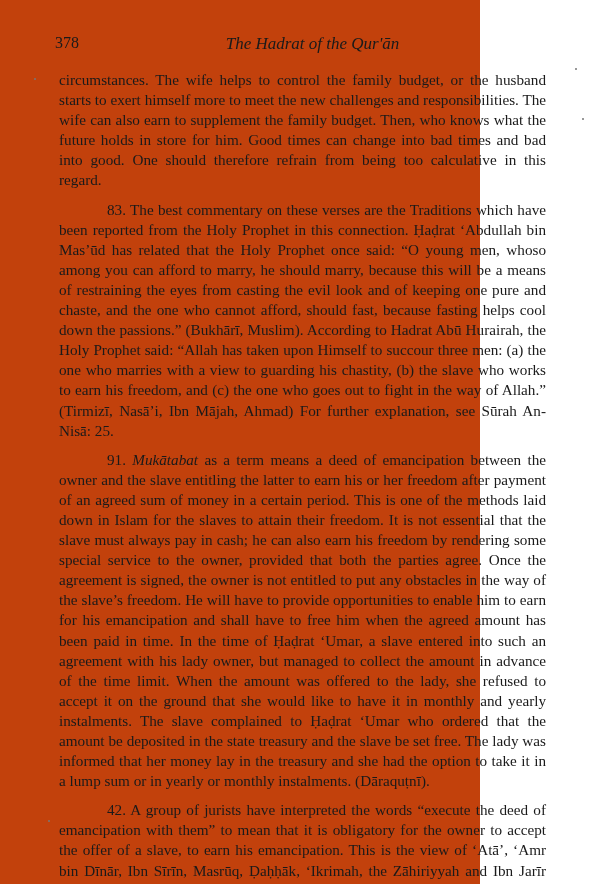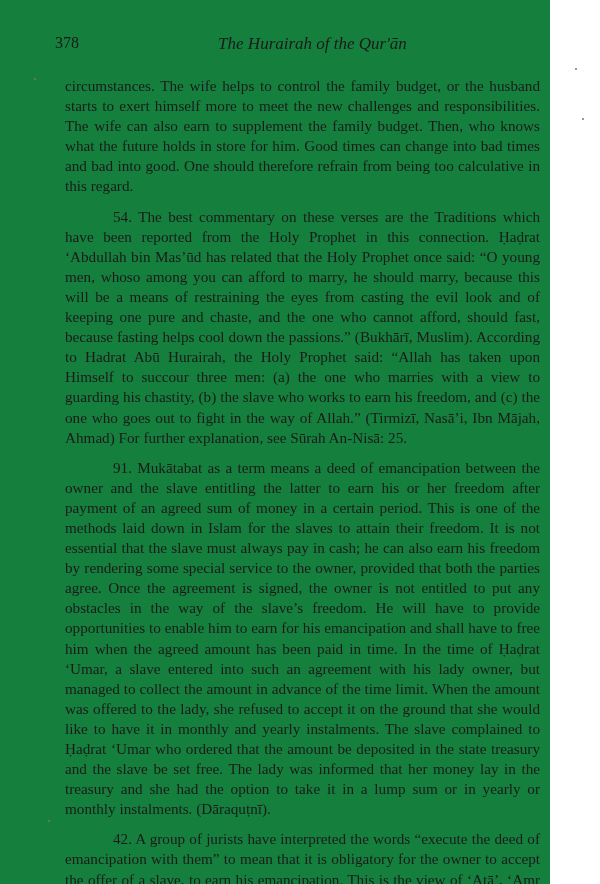--- a/index.html
+++ b/index.html
@@ -1,44 +1,44 @@
 <!DOCTYPE html>
 <html><head>
 <meta charset="utf-8">
 <style>
   html, body { margin:0; padding:0; background:#ffffff; }
   body { width:600px; height:884px; position:relative; overflow:hidden;
          font-family:"Liberation Serif", serif; color:#1a1a1a; }
-  .page { position:absolute; left:0; top:0; width:550px; height:884px; background:#15803d; }
+  .page { position:absolute; left:0; top:0; width:480px; height:884px; background:#c2410c; }
   .header { position:absolute; top:34px; left:55px; width:495px; height:22px; }
   .page-number { position:absolute; left:0; top:0; font-size:16px; }
   .running-title { position:absolute; left:0; right:0; top:0; text-align:center; font-style:italic; font-size:17px; padding-left:20px; }
   .body { position:absolute; left:55px; top:66px; width:495px; font-size:15.2px; line-height:20.1px; text-align:justify; }
-  .para { margin:10px; }
+  .para { margin:4px; }
   .para + .para { margin-top:9px; }
   .indent { text-indent:48px; }
   .num { }
-  .term { }
+  .term { font-style:italic; }
   .speck { position:absolute; width:2px; height:2px; background:#777; border-radius:1px; }
 </style>
 </head>
 <body>
 
 <div class="page">
   <div class="header">
     <span class="page-number">378</span>
-    <div class="running-title">The Hurairah of the Qur'ān</div>
+    <div class="running-title">The Hadrat of the Qur'ān</div>
   </div>
 
   <div class="body">
     <p class="para">
       <span>circumstances. The wife helps to control the family budget, or the husband starts to exert himself more to meet the new challenges and responsibilities. The wife can also earn to supplement the family budget. Then, who knows what the future holds in store for him. Good times can change into bad times and bad into good. One should therefore refrain from being too calculative in this regard.</span>
     </p>
     <p class="para indent">
-      <span class="num">54.</span>
+      <span class="num">83.</span>
       <span>The best commentary on these verses are the Traditions which have been reported from the Holy Prophet in this connection. Ḥaḍrat ‘Abdullah bin Mas’ūd has related that the Holy Prophet once said: “O young men, whoso among you can afford to marry, he should marry, because this will be a means of restraining the eyes from casting the evil look and of keeping one pure and chaste, and the one who cannot afford, should fast, because fasting helps cool down the passions.” (Bukhārī, Muslim). According to Hadrat Abū Hurairah, the Holy Prophet said: “Allah has taken upon Himself to succour three men: (a) the one who marries with a view to guarding his chastity, (b) the slave who works to earn his freedom, and (c) the one who goes out to fight in the way of Allah.” (Tirmizī, Nasā’i, Ibn Mājah, Ahmad) For further explanation, see Sūrah An-Nisā: 25.</span>
     </p>
     <p class="para indent">
       <span class="num">91.</span>
       <span class="term">Mukātabat</span>
       <span>as a term means a deed of emancipation between the owner and the slave entitling the latter to earn his or her freedom after payment of an agreed sum of money in a certain period. This is one of the methods laid down in Islam for the slaves to attain their freedom. It is not essential that the slave must always pay in cash; he can also earn his freedom by rendering some special service to the owner, provided that both the parties agree. Once the agreement is signed, the owner is not entitled to put any obstacles in the way of the slave’s freedom. He will have to provide opportunities to enable him to earn for his emancipation and shall have to free him when the agreed amount has been paid in time. In the time of Ḥaḍrat ‘Umar, a slave entered into such an agreement with his lady owner, but managed to collect the amount in advance of the time limit. When the amount was offered to the lady, she refused to accept it on the ground that she would like to have it in monthly and yearly instalments. The slave complained to Ḥaḍrat ‘Umar who ordered that the amount be deposited in the state treasury and the slave be set free. The lady was informed that her money lay in the treasury and she had the option to take it in a lump sum or in yearly or monthly instalments. (Dāraquṭnī).</span>
     </p>
     <p class="para indent">
       <span class="num">42.</span>
       <span>A group of jurists have interpreted the words “execute the deed of emancipation with them” to mean that it is obligatory for the owner to accept the offer of a slave, to earn his emancipation. This is the view of ‘Atā’, ‘Amr bin Dīnār, Ibn Sīrīn, Masrūq, Ḍaḥḥāk, ‘Ikrimah, the Zāhiriyyah and Ibn Jarīr Ṭabarī, and Imām Shāfi‘ī also favoured it in the beginning. The other group holds that it is not obligatory but only recommendatory and commendable. This group includes jurists like Sha‘bi, Muqātil bin Ḥayyān, Ḥasan Baṣrī, ‘Abdul Raḥmān bin Zaid,</span>

